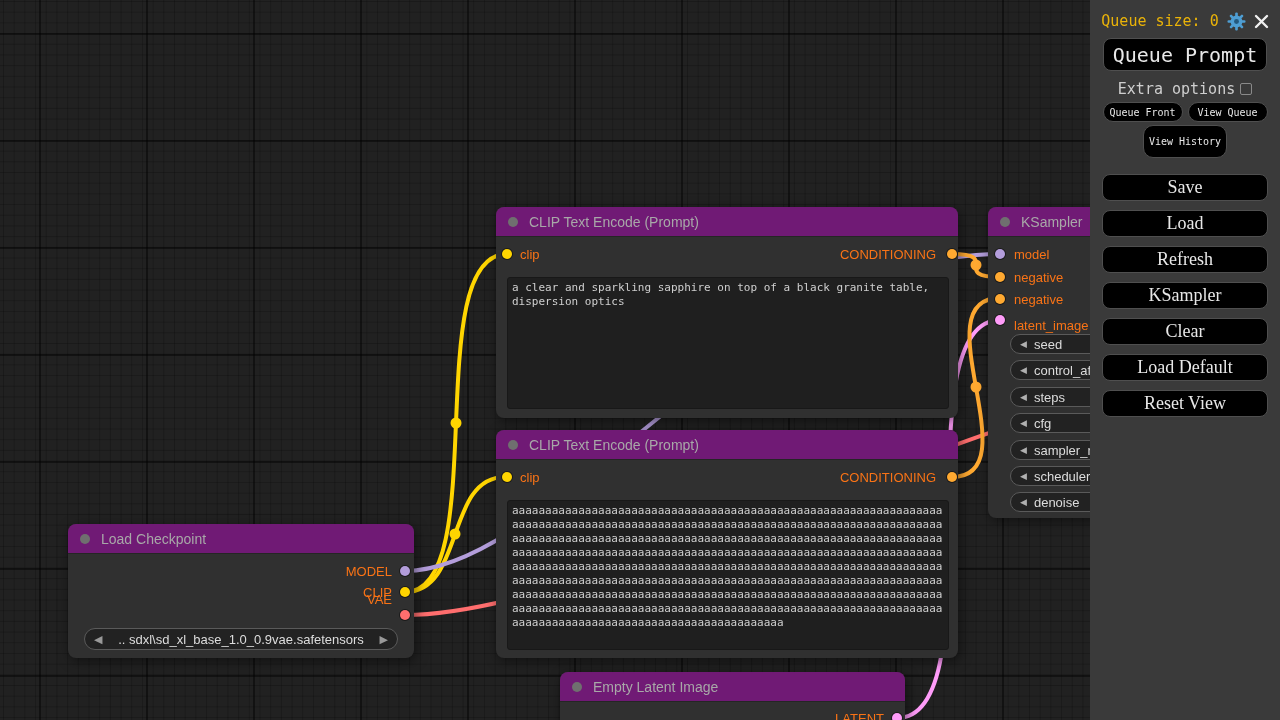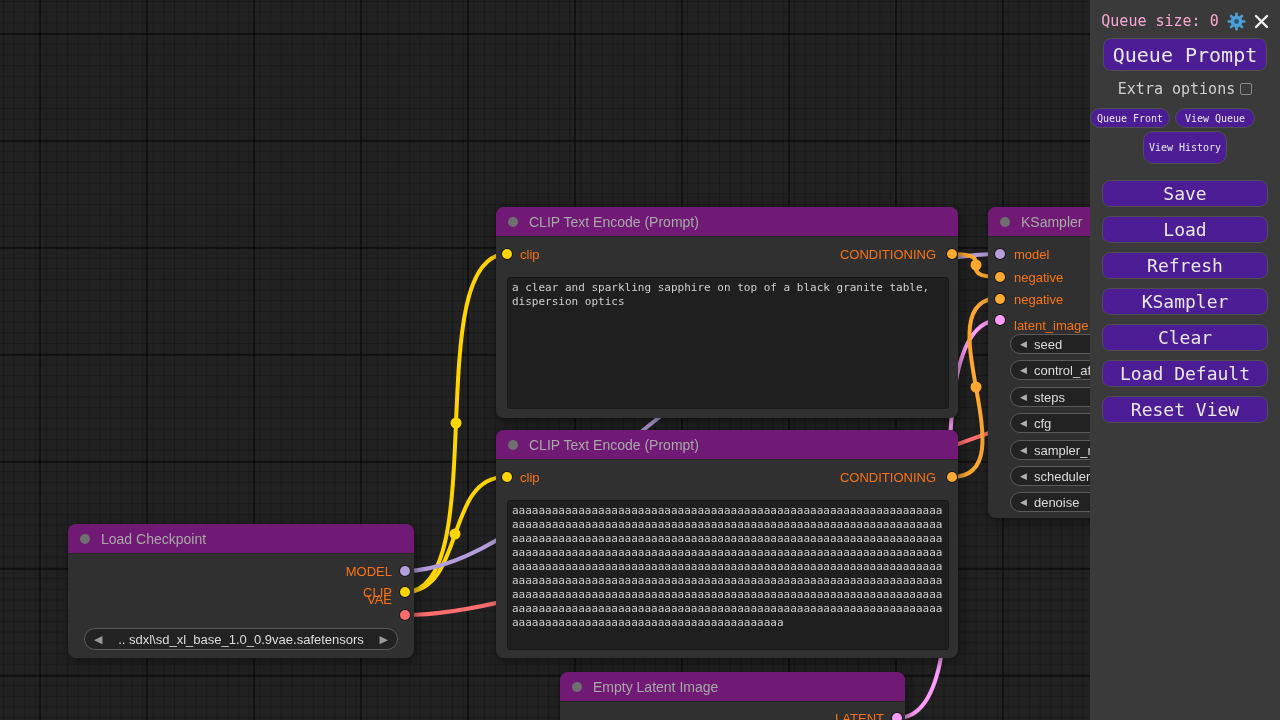--- a/index.html
+++ b/index.html
@@ -57,33 +57,33 @@
   .combo .arrow{ margin:0; font-size:11px; color:#999; }
   .combo .combo-text{ flex:1; text-align:center; color:#ddd; font-size:13px; overflow:hidden; }
 
   
   .menu{
     position:absolute; left:1090px; top:0; width:190px; height:720px; z-index:5;
     background:#3a3a3a; color:#d6d6d6; font-family:"DejaVu Sans Mono", monospace;
     padding-top:10px;
   }
   .menu-row1{ display:flex; align-items:center; justify-content:center; gap:8px; height:22px; }
-  .queue-size{ font-size:15px; color:#f9a8d4; }
+  .queue-size{ font-size:15px; color:#eab308; }
   .icon-btn{ background:none; border:none; padding:0; cursor:pointer; display:flex; align-items:center; }
 
-  .btn{ background:#4c1d95; border:1.5px solid #4f4f4f; border-radius:8px; color:#e8e8e8;
+  .btn{ background:#000000; border:1.5px solid #4f4f4f; border-radius:8px; color:#e8e8e8;
         font-family:inherit; display:block; cursor:pointer; }
   .queue-prompt{ width:164px; height:33px; margin:6px auto 0; font-size:20px; }
   .extra-row{ display:flex; align-items:center; justify-content:center; gap:5px; margin-top:10px; height:16px; }
   .extra-label{ font-size:15px; color:#cfcfcf; }
   .checkbox{ width:12px; height:12px; border:1px solid #8a8a8a; border-radius:2px; background:transparent; display:inline-block; }
-  .small-row{ display:flex; justify-content:flex-start; gap:5px; margin-top:11px; }
+  .small-row{ display:flex; justify-content:center; gap:5px; margin-top:5px; }
   .btn-small{ width:80px; height:20px; font-size:10px; border-radius:10px; border-width:1px; }
   .view-history{ width:84px; height:33px; margin:3px auto 0; font-size:10px; line-height:12px; border-radius:10px; border-width:1px; }
-  .btn-stack{ margin-top:16px; display:flex; flex-direction:column; align-items:center; gap:9px; }
+  .btn-stack{ margin-top:16px; display:flex; flex-direction:column; align-items:center; gap:9px;font-family:Liberation Serif, serif; }
   .btn-stack .btn{ width:166px; height:27px; font-size:18px; }
 </style>
 </head>
 <body>
 
 <div class="stage">
 
   <svg class="wires">
     <path class="w w-clip" d="M405,592 C493,592 419,254 507,254"></path>
     <path class="w w-clip" d="M405,592 C465,592 445,477 505,477"></path>

